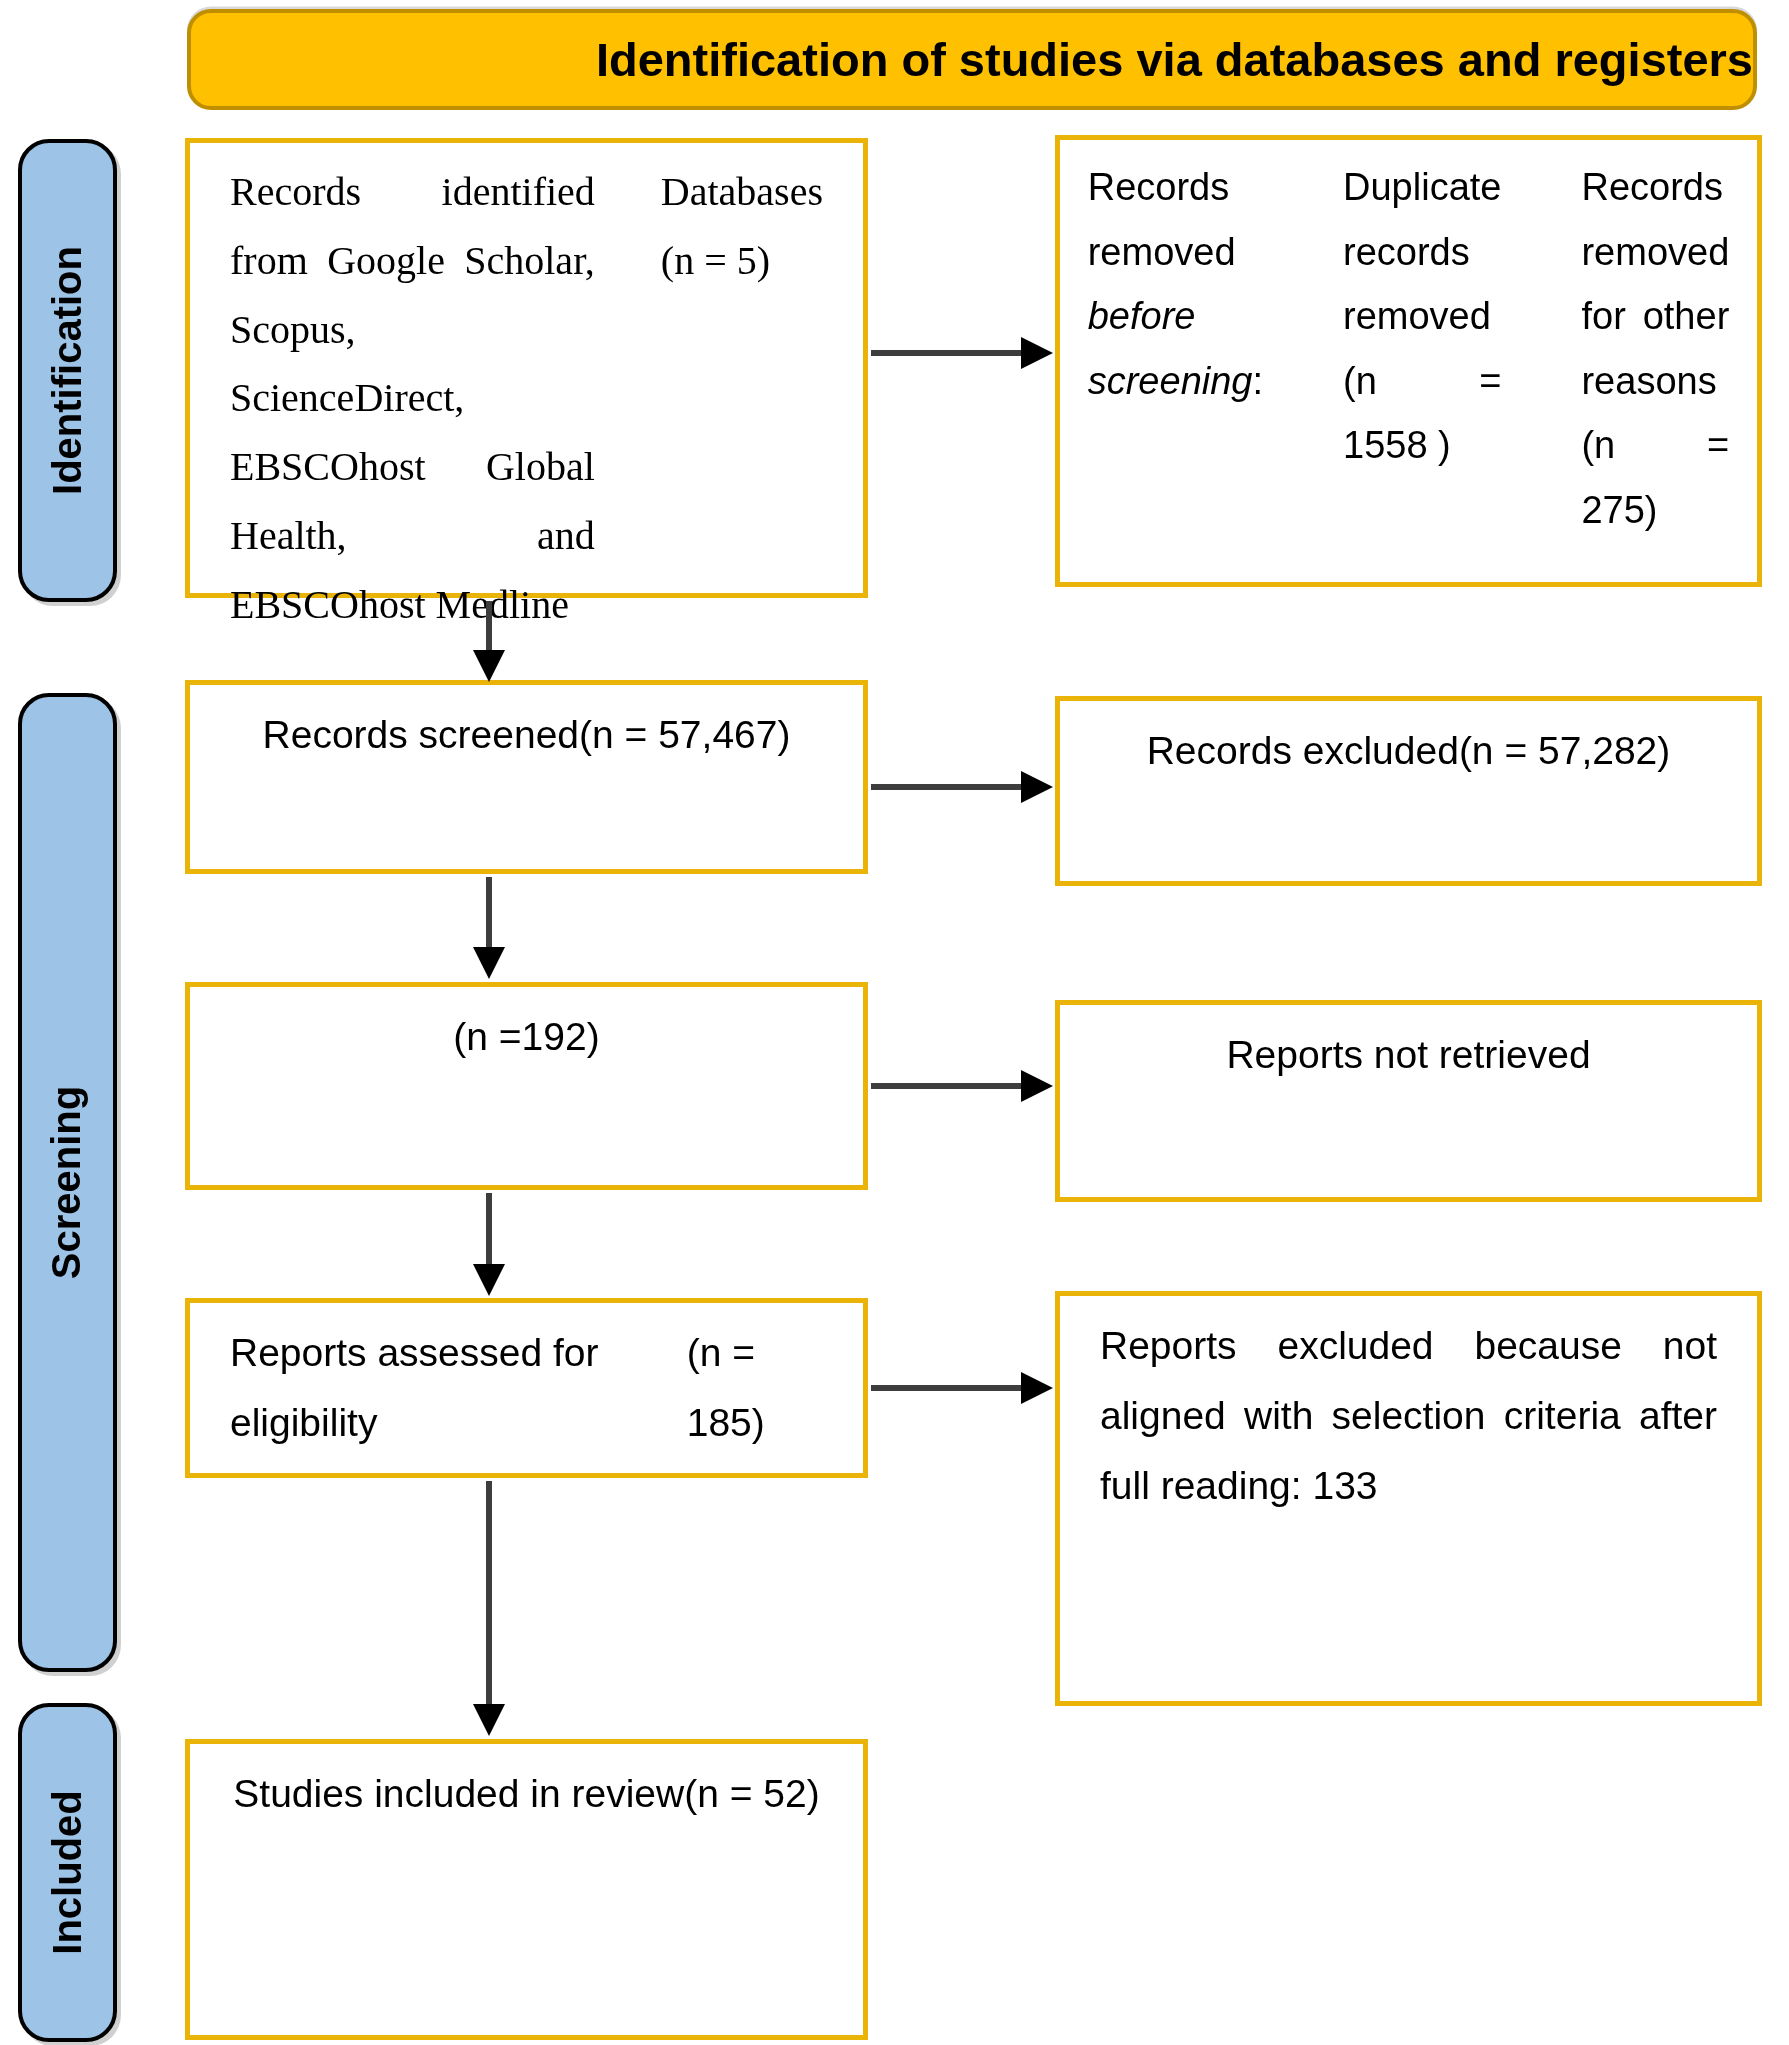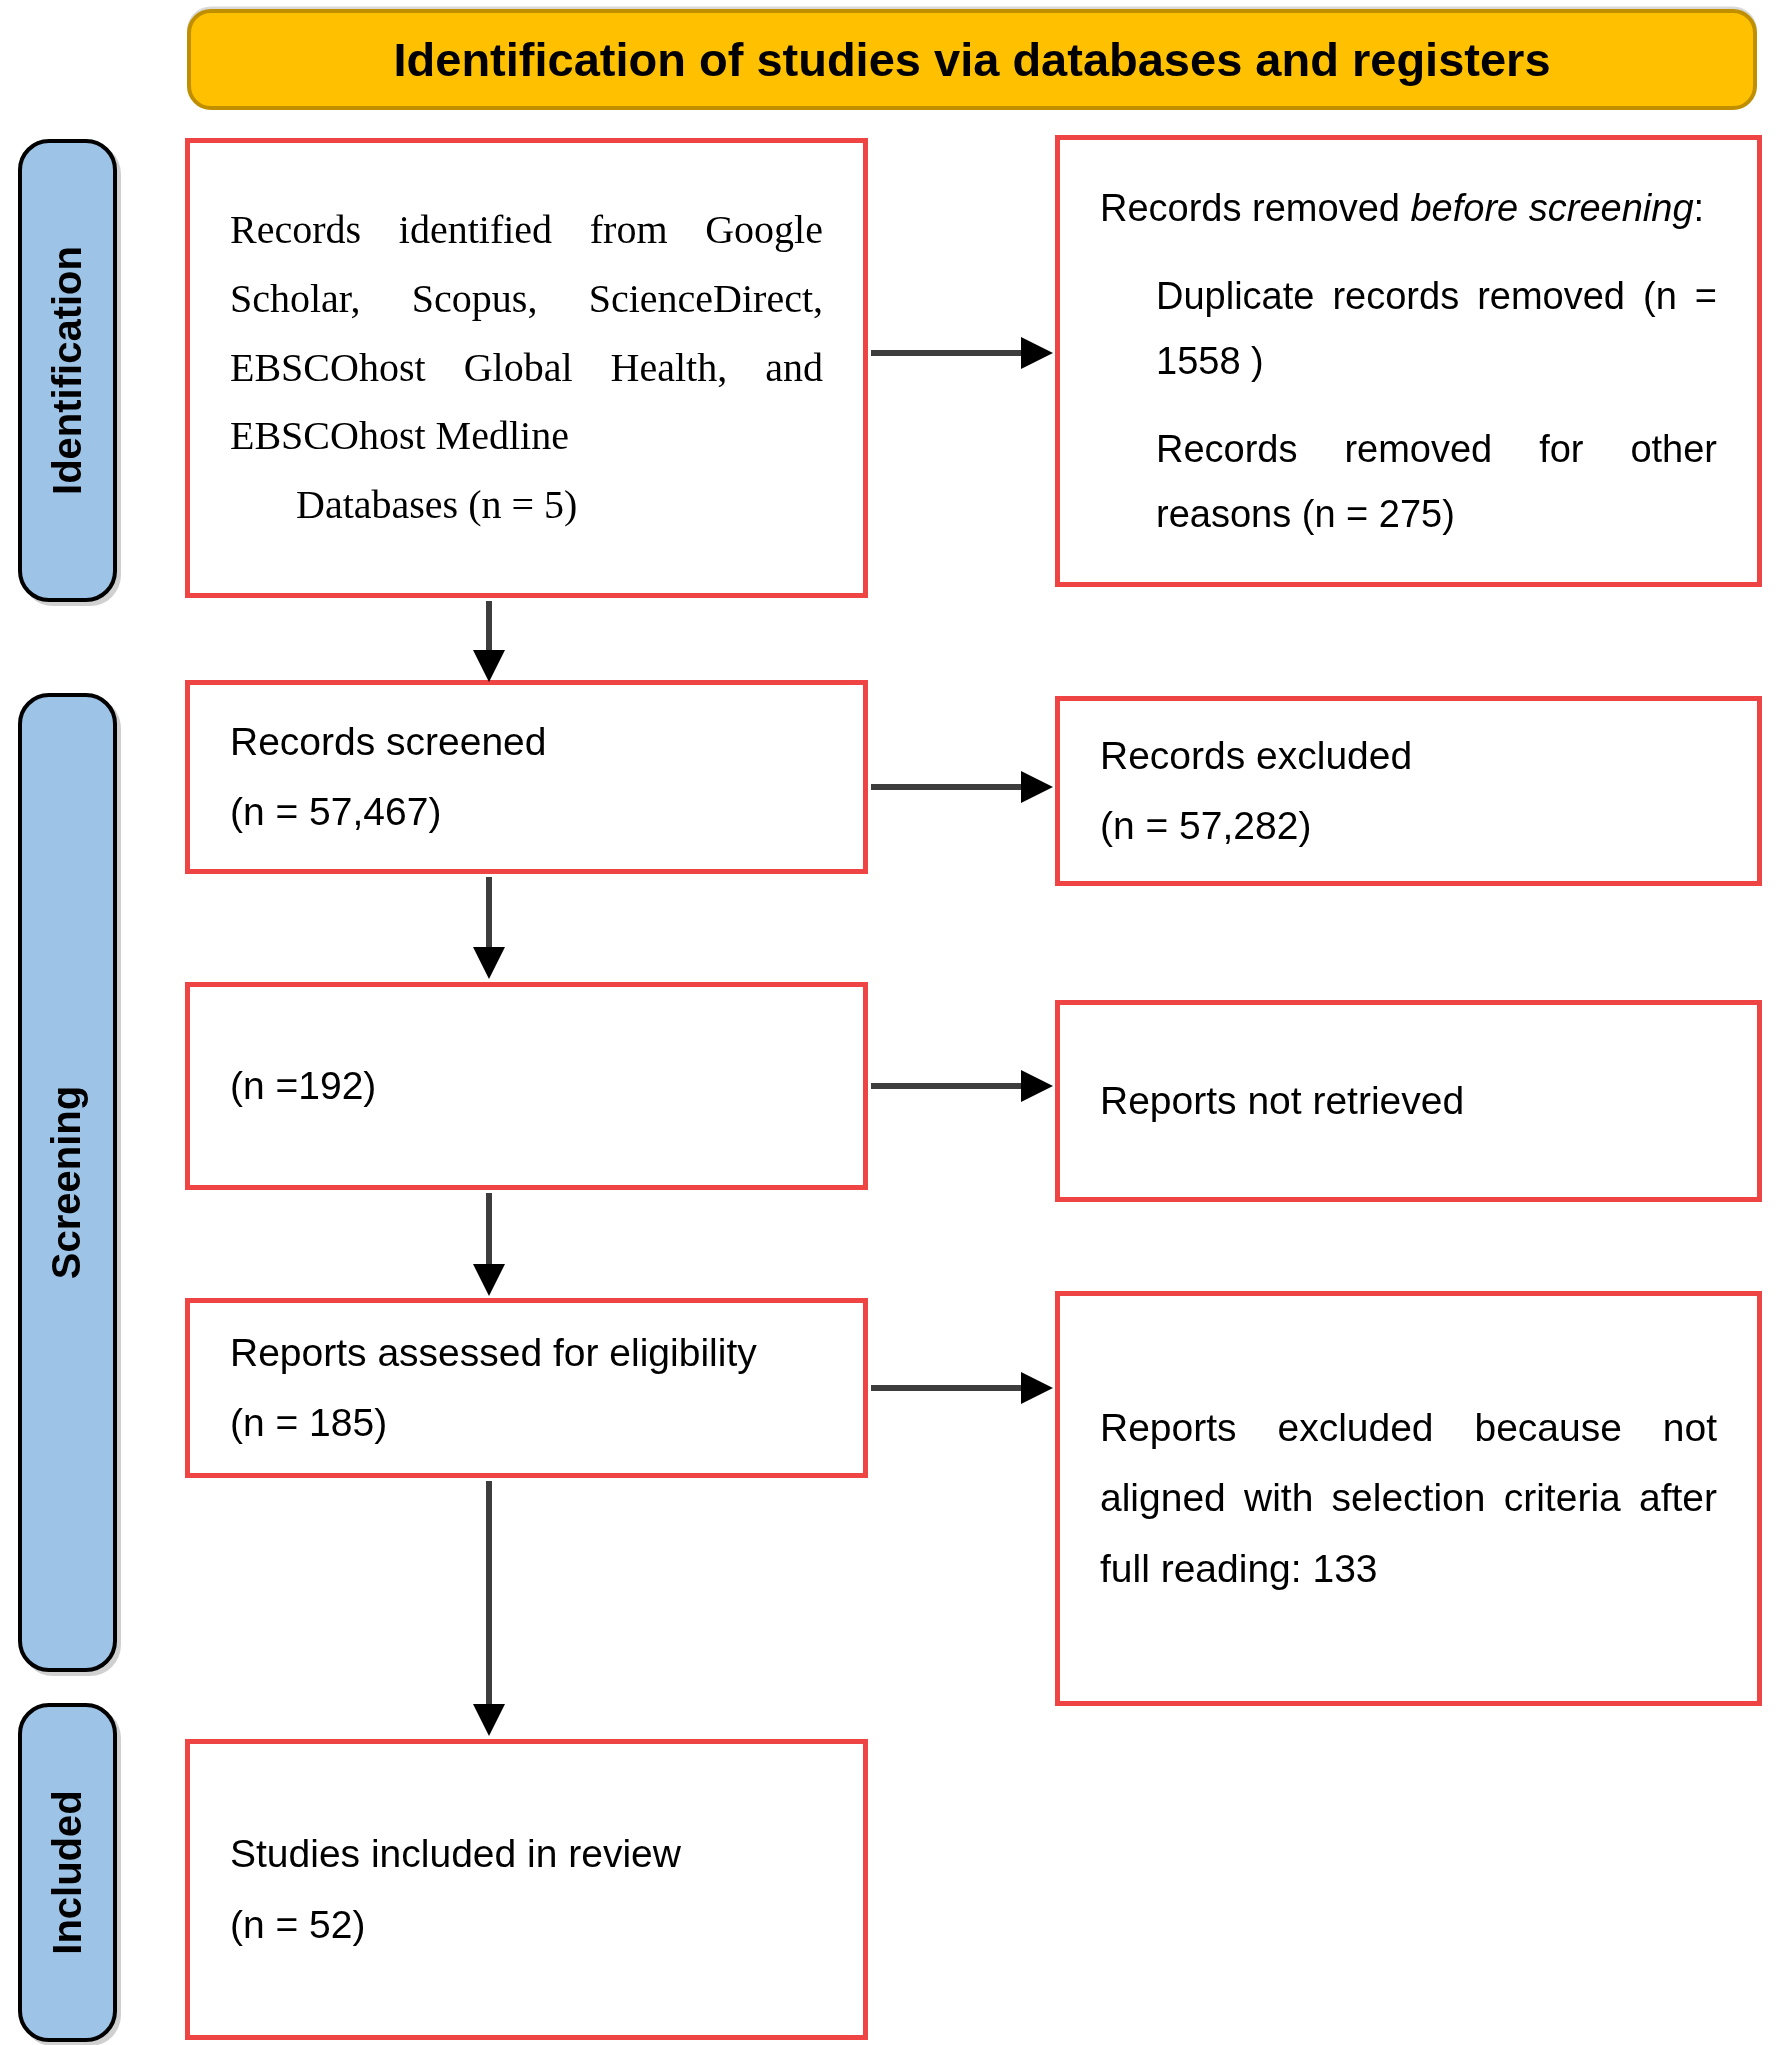--- a/index.html
+++ b/index.html
@@ -14,21 +14,21 @@
 
   
   .banner {
     position: absolute;
     left: 187px; top: 9px;
     width: 1570px; height: 101px;
     background: #FFC000;
     border: 4.6px solid #BF8F00;
     border-radius: 24px;
     box-sizing: border-box;
-    display: flex; align-items: center; justify-content: center;
+    display: flex; align-items: center; justify-content: flex-end;
     font-size: 47px; font-weight: bold;
     box-shadow: 0 -2.5px 0 rgba(170,170,170,0.45);
   }
 
   
   .stage {
     position: absolute;
     left: 17.7px; width: 99px;
     background: #9DC3E6;
     border: 4.6px solid #000;
@@ -43,23 +43,23 @@
     font-size: 40px; font-weight: bold;
   }
   .stage-identification { top: 139px; height: 463px; }
   .stage-screening      { top: 693px; height: 979px; }
   .stage-included       { top: 1703px; height: 339px; }
 
   
   .fbox {
     position: absolute;
     background: #fff;
-    border: 5px solid #ef4444;
+    border: 5px solid #eab308;
     box-sizing: border-box;
-    display: flex; flex-direction: column; justify-content: center;
+    display: flex; justify-content: center;
     padding: 15px 40px;
     font-size: 39px;
     line-height: 1.8;
   }
   .box-records-identified {
     left: 185px; top: 138px; width: 683px; height: 460px;
     font-family: "Liberation Serif", serif;
     font-size: 40px; line-height: 1.72;
   }
   .box-records-identified .justify { text-align: justify; }

